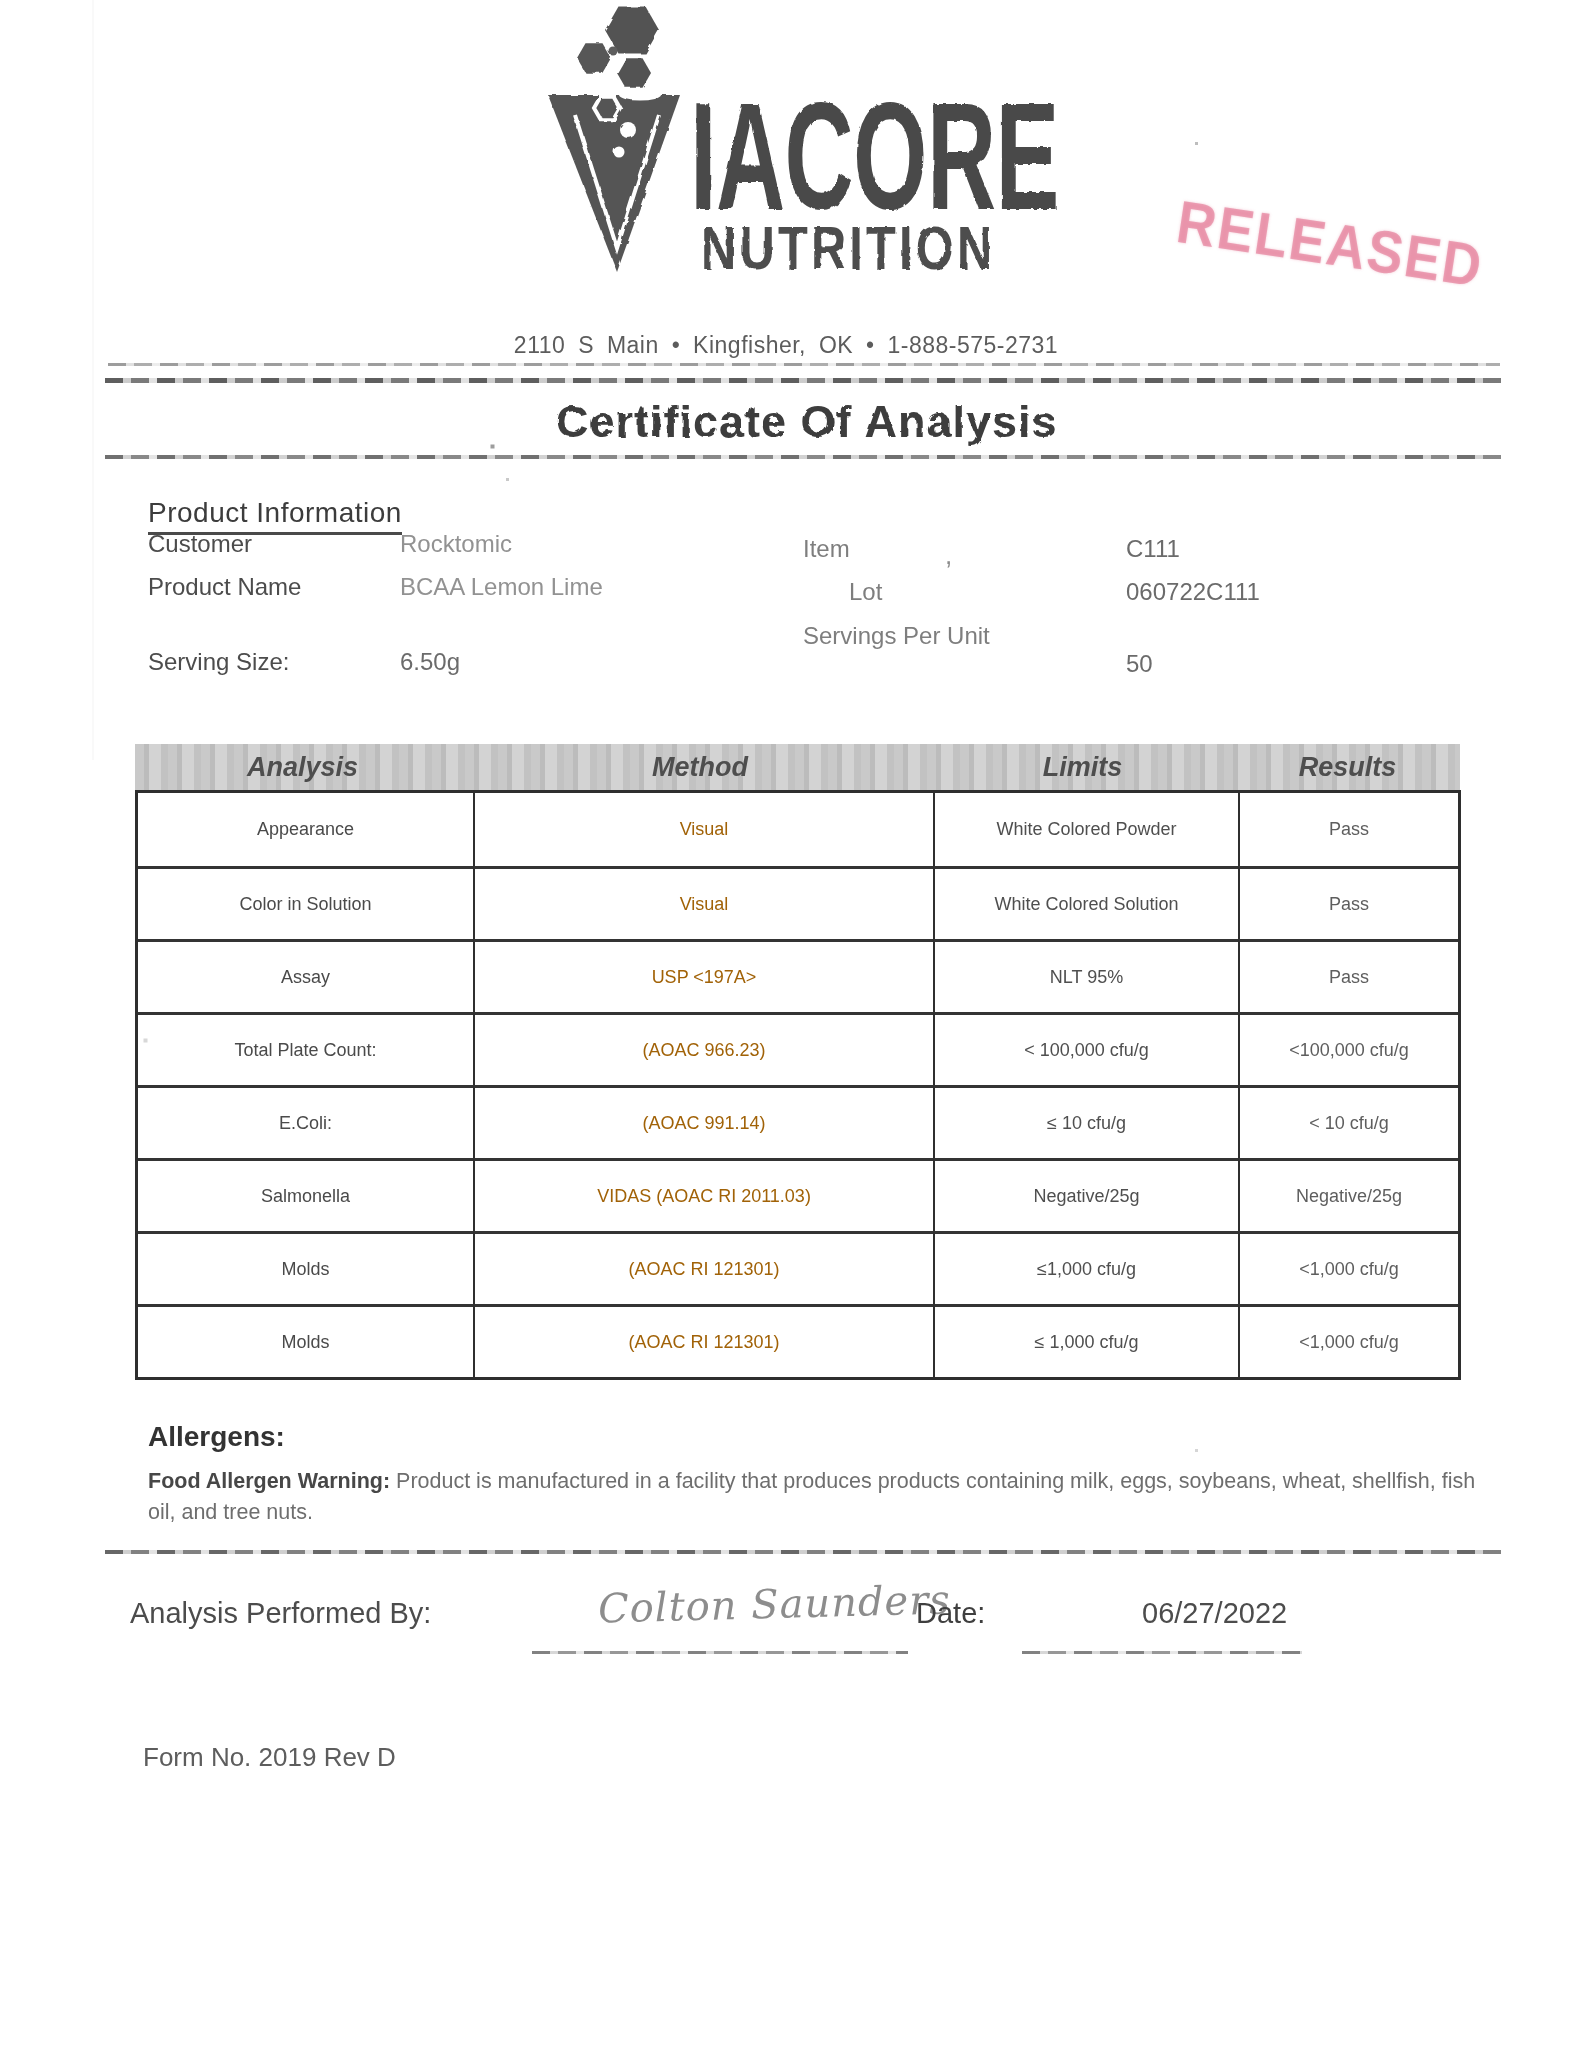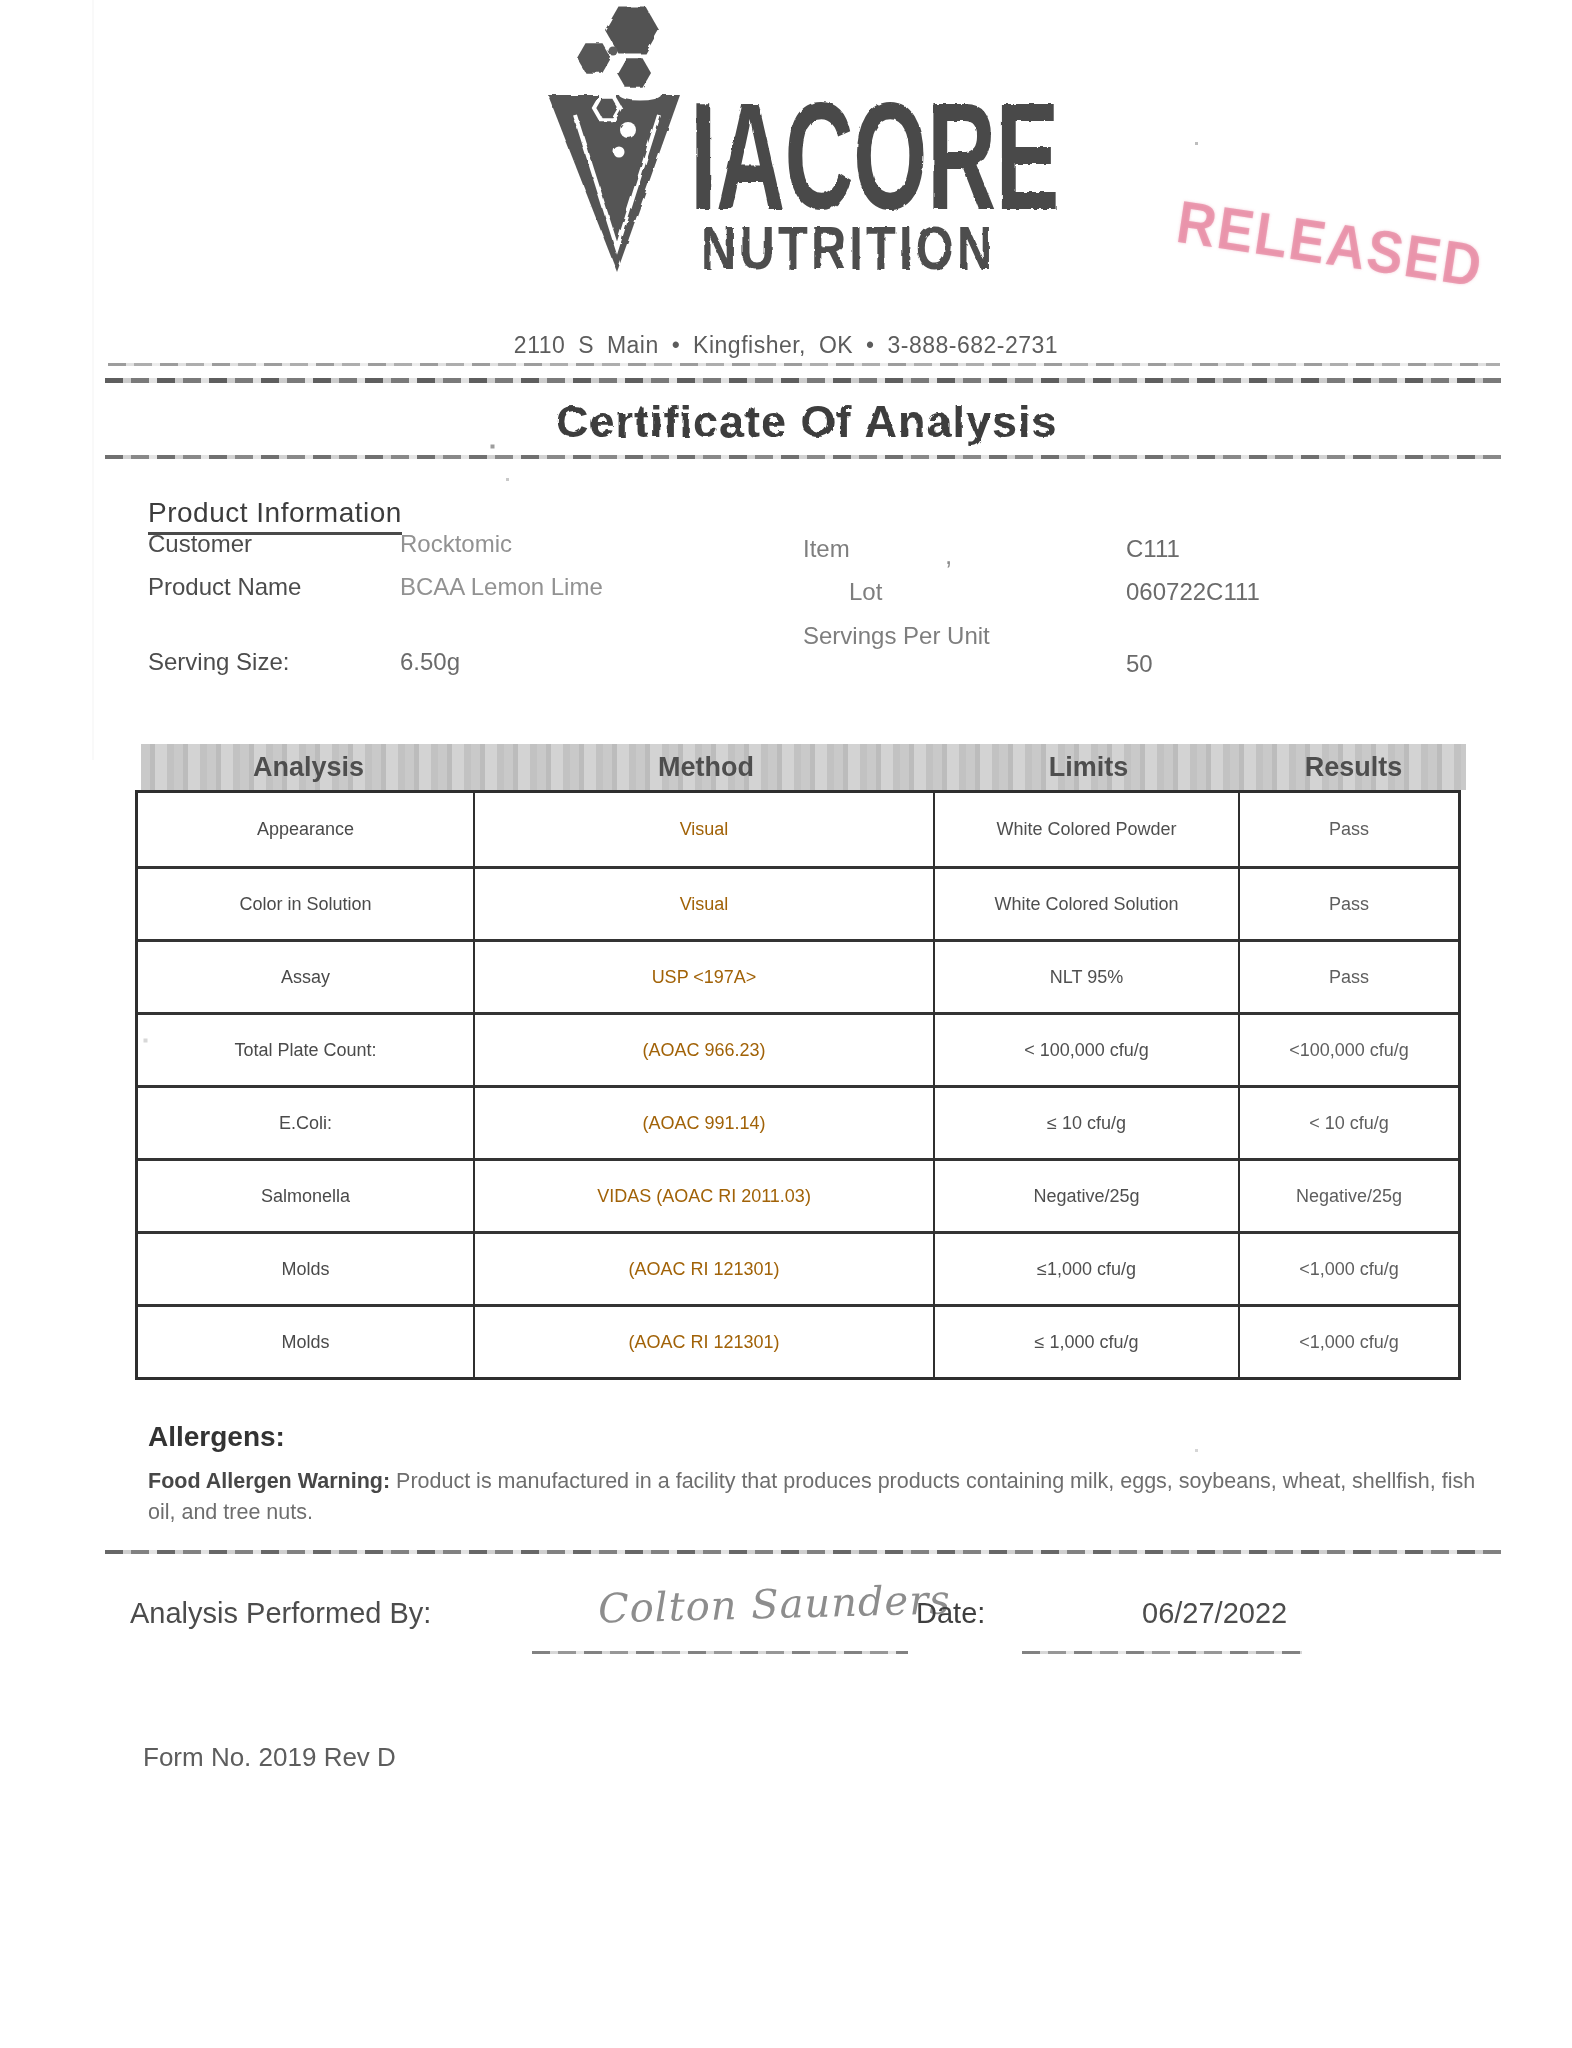--- a/index.html
+++ b/index.html
@@ -47,23 +47,24 @@
     color:#3c3c3c; border-bottom:3px solid #4a4a4a; padding-bottom:3px; letter-spacing:.5px;
   }
   .pi{position:absolute; font-size:24px; white-space:nowrap;}
   .lbl-dark{color:#4c4c4c;}
   .lbl-faded{color:#7e7e7e;}
   .val-faded{color:#929292;}
   .val-mid{color:#6b6b6b;}
   .artifact{position:absolute; font-size:26px; color:#8b8b8b;}
   
   .tbl-header{
-    position:absolute; left:141px; top:744px; width:1325px; height:46px;
+    position:absolute; left:135px; top:744px; width:1325px; height:46px;
     display:grid; grid-template-columns:335px 460px 305px 225px;
     background:repeating-linear-gradient(90deg,#c9c9c9 0 9px,#bcbcbc 9px 14px,#d3d3d3 14px 26px,#c2c2c2 26px 33px);
+    font-style:italic;
   }
   .th{display:flex; align-items:center; justify-content:center;
       font-size:27px; font-weight:bold; color:#4e4e4e;}
   .tbl-body{
     position:absolute; left:135px; top:790px; width:1320px;
     display:grid; grid-template-columns:335px 460px 305px 220px;
     grid-auto-rows:73px; border:3px solid #2e2e2e; background:#fff;
   }
   .td{display:flex; align-items:center; justify-content:center;
       font-size:18px; white-space:nowrap;}
@@ -124,21 +125,21 @@
       <polygon points="51,106 57.5,94.8 70.5,94.8 77,106 70.5,117.2 57.5,117.2" fill="none" stroke="#ffffff" stroke-width="4"></polygon>
       <circle cx="85" cy="128" r="8" fill="#ffffff"></circle>
       <circle cx="76" cy="150" r="5.5" fill="#ffffff"></circle>
     </g>
   </svg>
   <div class="brand-word">IACORE</div>
   <div class="brand-sub">NUTRITION</div>
 
   <div class="stamp">RELEASED</div>
 
-  <div class="address">2110 S Main  •  Kingfisher, OK  •  3-888-682-2731</div>
+  <div class="address">2110 S Main  •  Kingfisher, OK  •  1-888-575-2731</div>
   <div class="scanline line-a"></div>
   <div class="scanline line-b"></div>
   <h1 class="doc-title" style="margin:0;">Certificate Of Analysis</h1>
   <div class="scanline line-c"></div>
 
   <div class="pi-heading">Product Information</div>
 
   <span class="pi lbl-dark" style="left:148px; top:530px;">Customer</span>
   <span class="pi val-faded" style="left:400px; top:530px;">Rocktomic</span>
   <span class="pi lbl-faded" style="left:803px; top:535px;">Item</span>

